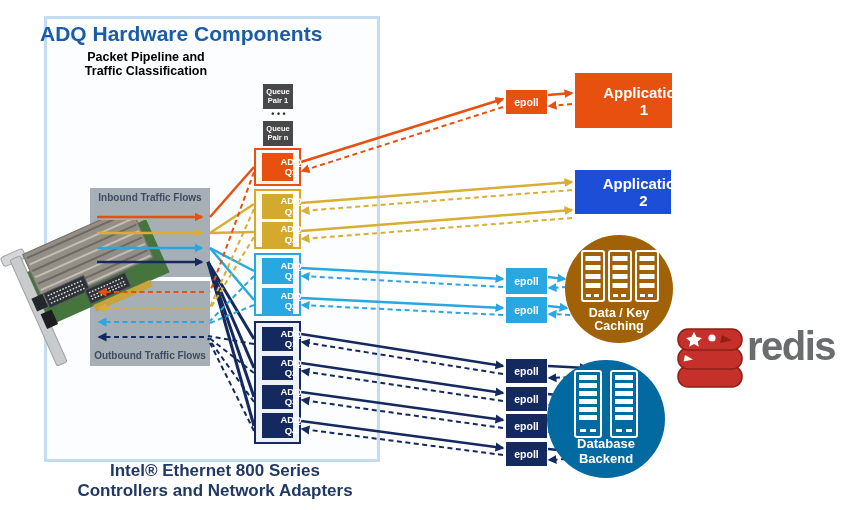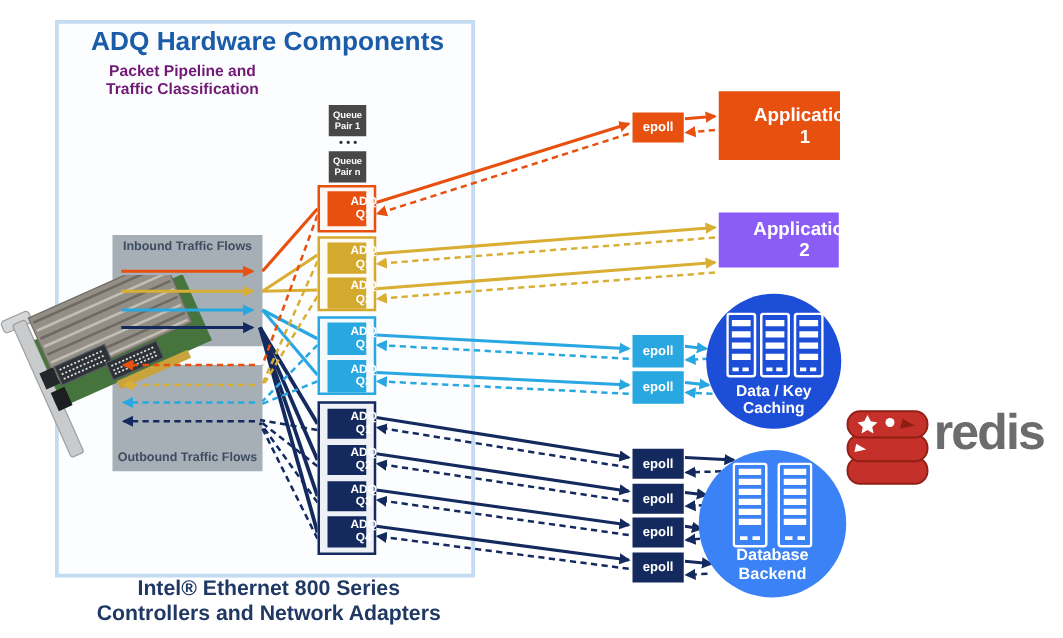--- a/index.html
+++ b/index.html
@@ -4,22 +4,22 @@
 <style>
   html,body{margin:0;padding:0;background:#fff;}
   body{font-family:"Liberation Sans","DejaVu Sans",sans-serif;}
   #stage{position:relative;width:850px;height:510px;background:#fff;overflow:hidden;}
   .abs{position:absolute;box-sizing:border-box;}
   .pre{white-space:pre-line;}
   .ctr{display:flex;align-items:center;justify-content:center;text-align:center;}
 
   
   .bigbox{left:44px;top:16px;width:336px;height:446px;background:#fbfdff;border:3px solid #c3dcf2;z-index:1;}
-  .title{left:54px;top:22px;width:320px;text-align:center;font-size:21px;font-weight:700;color:#1a5ca8;z-index:2;}
-  .sublabel{font-size:12.5px;font-weight:600;color:#701a75;text-align:center;line-height:1.1;z-index:2;}
+  .title{left:40px;top:22px;width:320px;text-align:left;font-size:21px;font-weight:700;color:#1a5ca8;z-index:2;}
+  .sublabel{font-size:12.5px;font-weight:600;color:#000000;text-align:center;line-height:1.1;z-index:2;}
 
   
   .flowbox{left:90px;width:120px;background:#a6aeb6;z-index:2;}
   .flowlabel{width:100%;text-align:center;font-size:10px;font-weight:600;color:#3d4c5f;position:absolute;}
 
   
   .qp{left:263px;width:30px;height:25px;background:#484848;color:#fff;font-size:7.5px;font-weight:600;line-height:1.15;z-index:4;}
   .dots{left:263px;width:31px;text-align:center;font-size:9px;font-weight:700;color:#2b2b2b;z-index:4;}
 
   
@@ -49,21 +49,21 @@
 <div id="stage">
 
   <div class="abs bigbox"></div>
   <div class="abs title">ADQ Hardware Components</div>
   <div class="abs sublabel pre" style="left:62px;top:51px;width:168px;">Packet Pipeline and
 Traffic Classification</div>
 
   <div class="abs flowbox" style="top:188px;height:89px;">
     <div class="flowlabel" style="top:4px;">Inbound Traffic Flows</div>
   </div>
-  <div class="abs flowbox" style="top:292px;height:85px;">
+  <div class="abs flowbox" style="top:281px;height:85px;">
     <div class="flowlabel" style="bottom:5px;">Outbound Traffic Flows</div>
   </div>
 
   <svg class="abs" style="left:0;top:220px;z-index:2;" width="180" height="180" viewBox="0 0 180 180">
     <g transform="translate(16,44) rotate(-24)">
       <rect x="-12" y="-12" width="24" height="10" rx="3" fill="#d4d6d8" stroke="#9fa1a3"></rect>
       <rect x="-4" y="-6" width="11" height="116" rx="2" fill="#c9cbcd" stroke="#9fa1a3"></rect>
       <rect x="7" y="12" width="130" height="58" fill="#45753c"></rect>
       <rect x="54" y="69" width="62" height="7" fill="#c9a43c"></rect>
       <rect x="10" y="-6" width="118" height="56" fill="#948f86" stroke="#716d65"></rect>
@@ -205,23 +205,23 @@
 
   <div class="abs epoll ctr" style="top:90px;background:#E8500F;">epoll</div>
   <div class="abs epoll ctr" style="top:268px;height:26px;background:#29A7E0;">epoll</div>
   <div class="abs epoll ctr" style="top:297px;height:26px;background:#29A7E0;">epoll</div>
   <div class="abs epoll ctr" style="top:359px;background:#142A5E;">epoll</div>
   <div class="abs epoll ctr" style="top:387px;background:#142A5E;">epoll</div>
   <div class="abs epoll ctr" style="top:414px;background:#142A5E;">epoll</div>
   <div class="abs epoll ctr" style="top:442px;background:#142A5E;">epoll</div>
 
   <div class="abs app ctr" style="top:73px;width:97px;height:55px;background:#E8500F;">Application 1</div>
-  <div class="abs app ctr" style="top:170px;width:96px;height:44px;background:#8b5cf6;">Application 2</div>
-
-  <div class="abs circle" style="left:565px;top:235px;width:108px;height:108px;background:#1d4ed8;">
+  <div class="abs app ctr" style="top:170px;width:96px;height:44px;background:#1d4ed8;">Application 2</div>
+
+  <div class="abs circle" style="left:565px;top:235px;width:108px;height:108px;background:#a16207;">
     <svg style="position:absolute;left:16px;top:15px;" width="78" height="56" viewBox="0 0 78 56">
       <g fill="none" stroke="#fff" stroke-width="2">
         <rect x="1" y="1" width="22" height="50" rx="2"></rect>
           <rect x="28" y="1" width="22" height="50" rx="2"></rect>
           <rect x="55" y="1" width="22" height="50" rx="2"></rect>
       </g>
       <g fill="#fff">
         <rect x="4.5" y="6" width="15" height="5"></rect>
           <rect x="4.5" y="15" width="15" height="5"></rect>
           <rect x="4.5" y="24" width="15" height="5"></rect>
@@ -239,21 +239,21 @@
           <rect x="58.5" y="24" width="15" height="5"></rect>
           <rect x="58.5" y="33" width="15" height="5"></rect>
           <rect x="59" y="44" width="5" height="3"></rect>
           <rect x="67" y="44" width="5" height="3"></rect>
       </g>
     </svg>
     <div class="circlabel pre" style="bottom:9px;font-size:12.5px;">Data / Key
 Caching</div>
   </div>
 
-  <div class="abs circle" style="left:559px;top:360px;width:118px;height:118px;background:#3b82f6;">
+  <div class="abs circle" style="left:547px;top:360px;width:118px;height:118px;background:#0369a1;">
     <svg style="position:absolute;left:27px;top:10px;" width="64" height="72" viewBox="0 0 64 72">
       <g fill="none" stroke="#fff" stroke-width="2">
         <rect x="1" y="1" width="26" height="66" rx="2"></rect>
           <rect x="37" y="1" width="26" height="66" rx="2"></rect>
       </g>
       <g fill="#fff">
         <rect x="5" y="5" width="18" height="5"></rect>
           <rect x="5" y="13" width="18" height="5"></rect>
           <rect x="5" y="21" width="18" height="5"></rect>
           <rect x="5" y="29" width="18" height="5"></rect>

